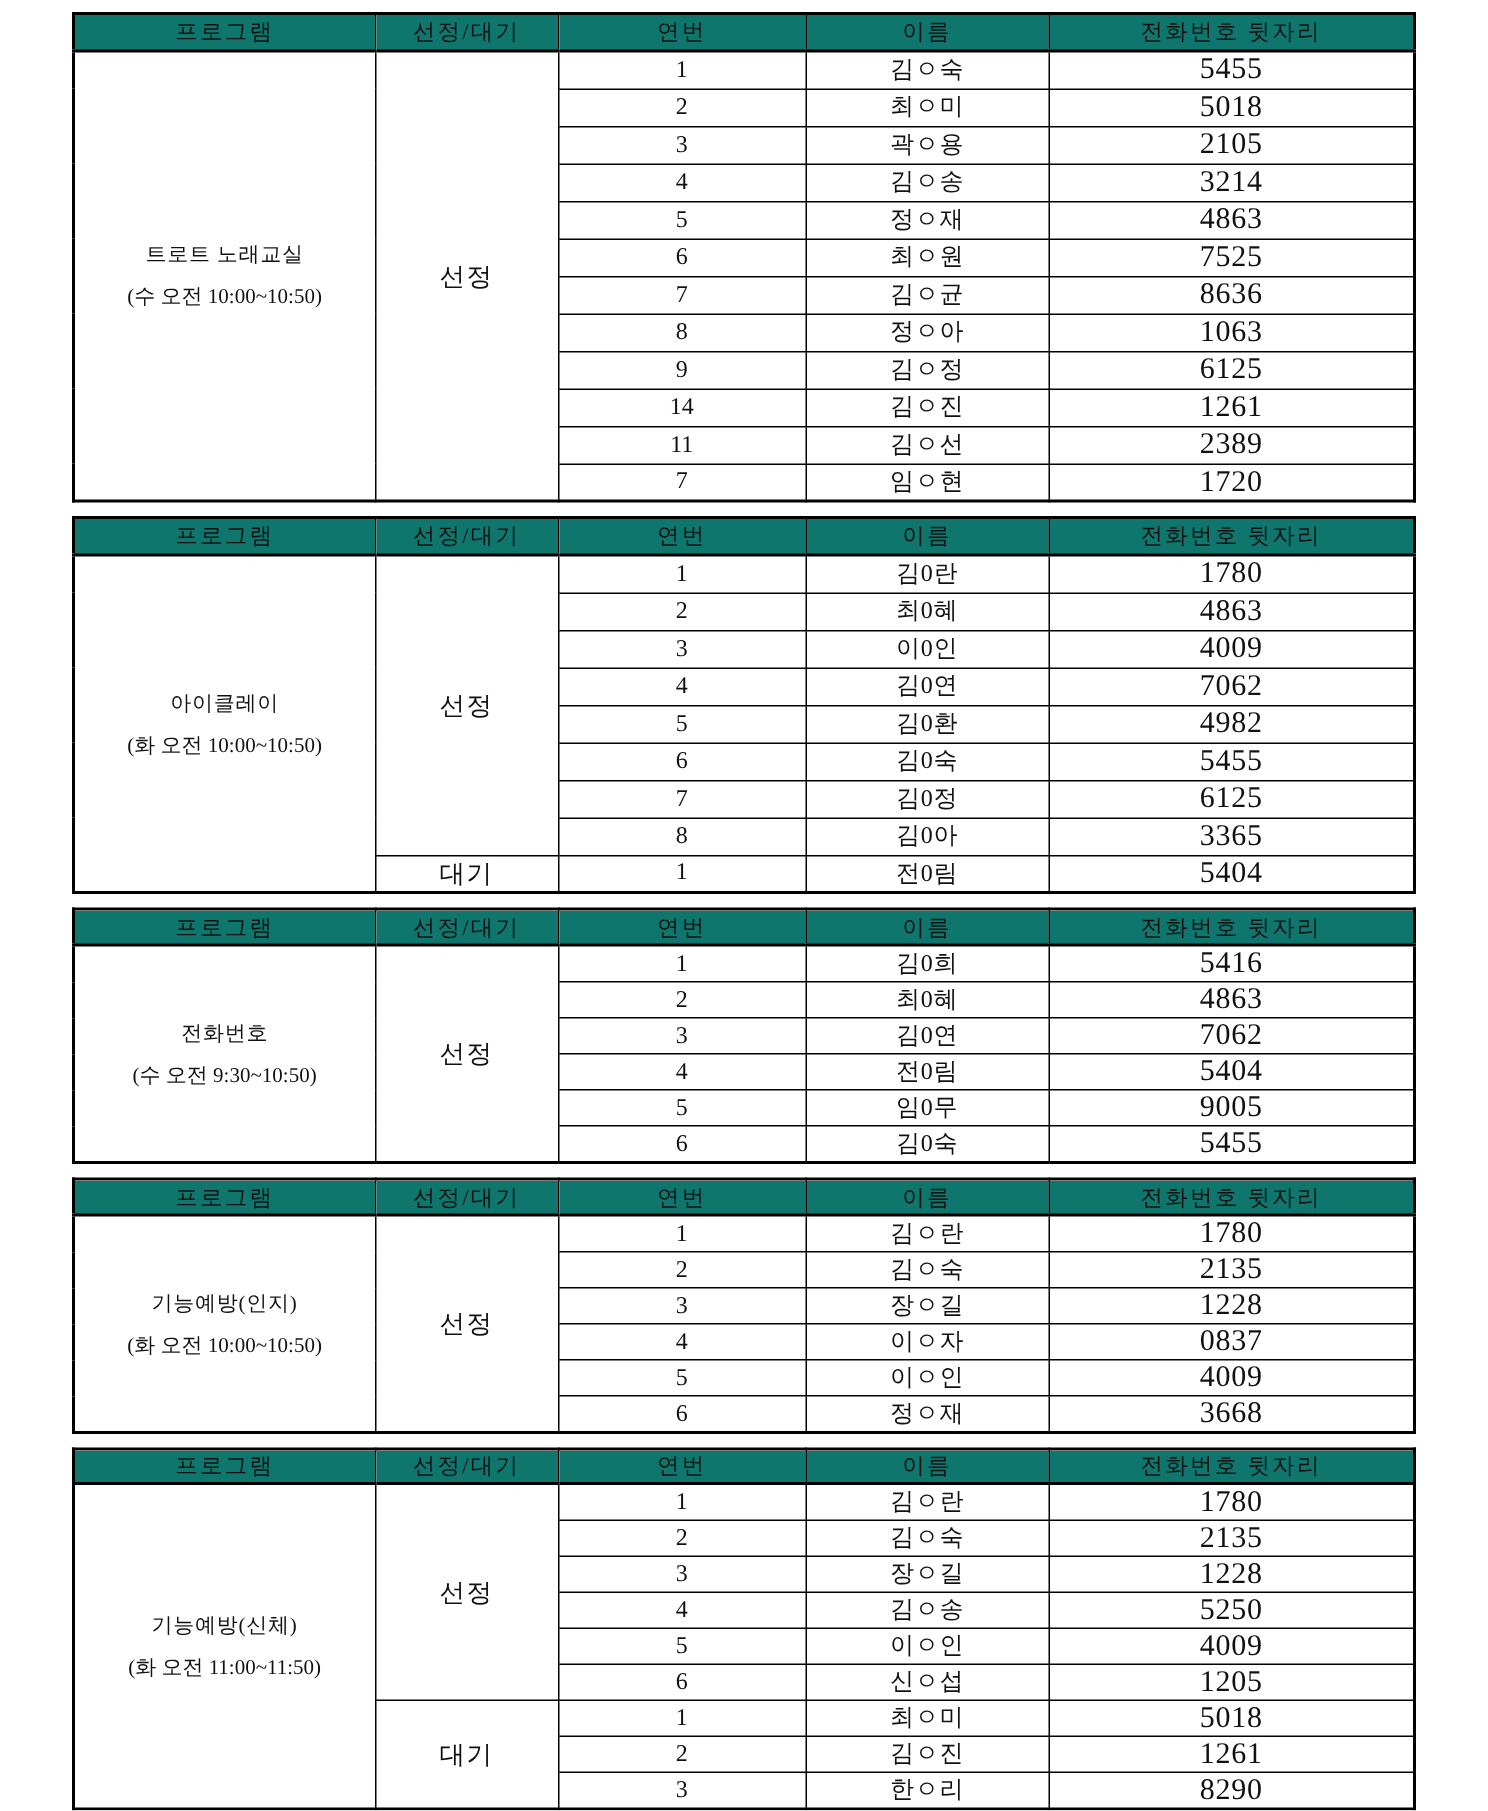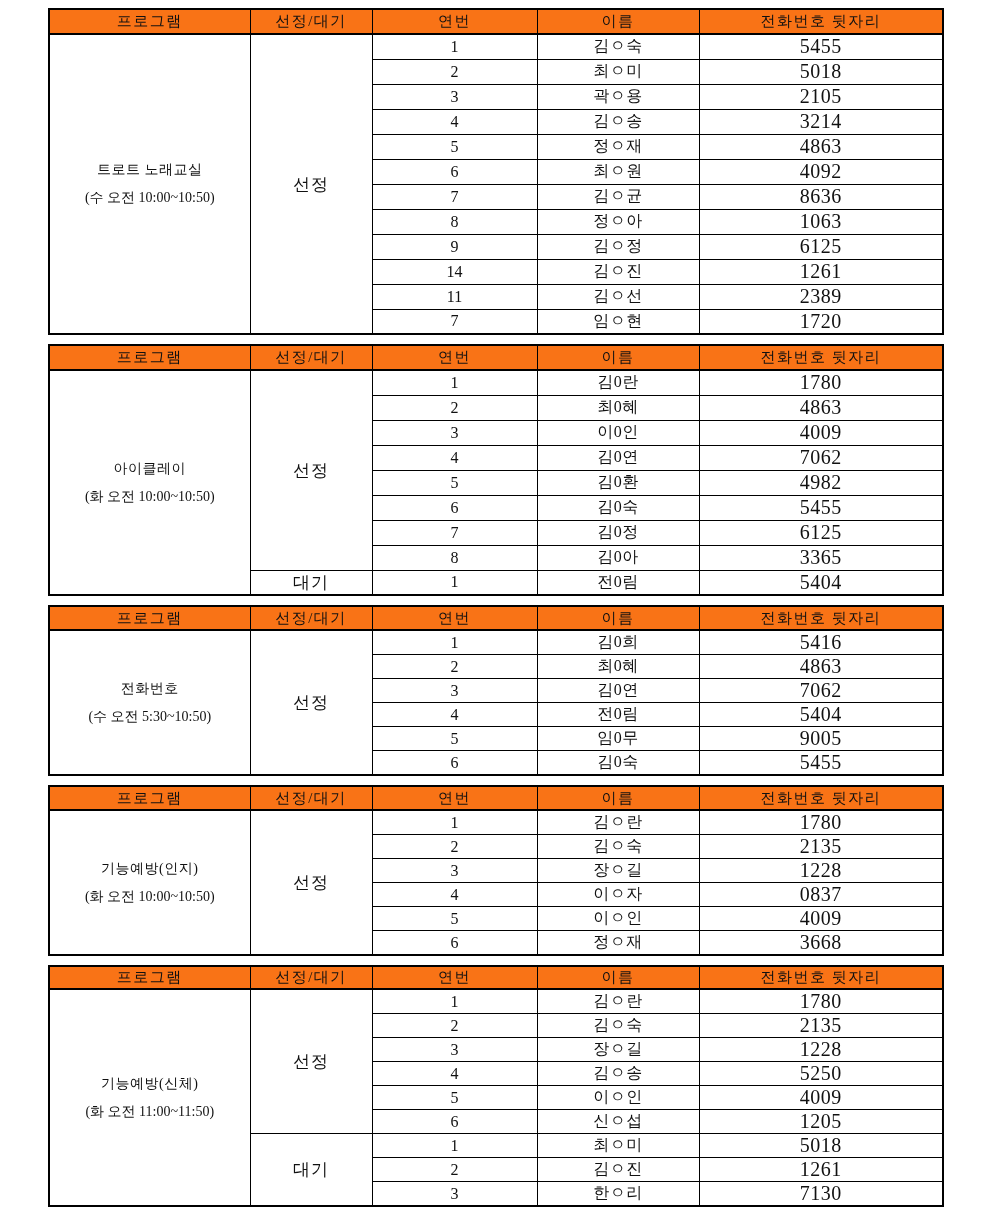--- a/index.html
+++ b/index.html
@@ -31,21 +31,21 @@
   }
   table.program-table th,
   table.program-table td {
     border: 1px solid #000000;
     text-align: center;
     vertical-align: middle;
     padding: 0;
     overflow: hidden;
   }
   table.program-table thead th {
-    background: #f97316;
+    background: #0f766e;
     font-weight: normal;
     font-size: 15px;
     letter-spacing: 1.5px;
     border-bottom: 2px solid #000000;
   }
   
   table.h25 tr { height: 25px; }
   table.h24 tr { height: 24px; }
   table.h23 tr { height: 23px; }
 
@@ -106,21 +106,21 @@
             <td class="phone-cell">3214</td>
           </tr>
           <tr>
             <td class="serial-cell">5</td>
             <td class="name-cell">정ㅇ재</td>
             <td class="phone-cell">4863</td>
           </tr>
           <tr>
             <td class="serial-cell">6</td>
             <td class="name-cell">최ㅇ원</td>
-            <td class="phone-cell">4092</td>
+            <td class="phone-cell">7525</td>
           </tr>
           <tr>
             <td class="serial-cell">7</td>
             <td class="name-cell">김ㅇ균</td>
             <td class="phone-cell">8636</td>
           </tr>
           <tr>
             <td class="serial-cell">8</td>
             <td class="name-cell">정ㅇ아</td>
             <td class="phone-cell">1063</td>
@@ -232,21 +232,21 @@
             <th>선정/대기</th>
             <th>연번</th>
             <th>이름</th>
             <th>전화번호 뒷자리</th>
           </tr>
         </thead>
         <tbody>
           <tr>
             <td class="program-cell" rowspan="6">
               <div class="program-name">전화번호</div>
-              <div class="program-time">(수 오전 5:30~10:50)</div>
+              <div class="program-time">(수 오전 9:30~10:50)</div>
             </td>
             <td class="status-cell" rowspan="6">선정</td>
             <td class="serial-cell">1</td>
             <td class="name-cell">김0희</td>
             <td class="phone-cell">5416</td>
           </tr>
           <tr>
             <td class="serial-cell">2</td>
             <td class="name-cell">최0혜</td>
             <td class="phone-cell">4863</td>
@@ -388,18 +388,18 @@
             <td class="phone-cell">5018</td>
           </tr>
           <tr>
             <td class="serial-cell">2</td>
             <td class="name-cell">김ㅇ진</td>
             <td class="phone-cell">1261</td>
           </tr>
           <tr>
             <td class="serial-cell">3</td>
             <td class="name-cell">한ㅇ리</td>
-            <td class="phone-cell">7130</td>
+            <td class="phone-cell">8290</td>
           </tr>
         </tbody>
       </table>
     </div>
 </div>
 
 </body></html>

